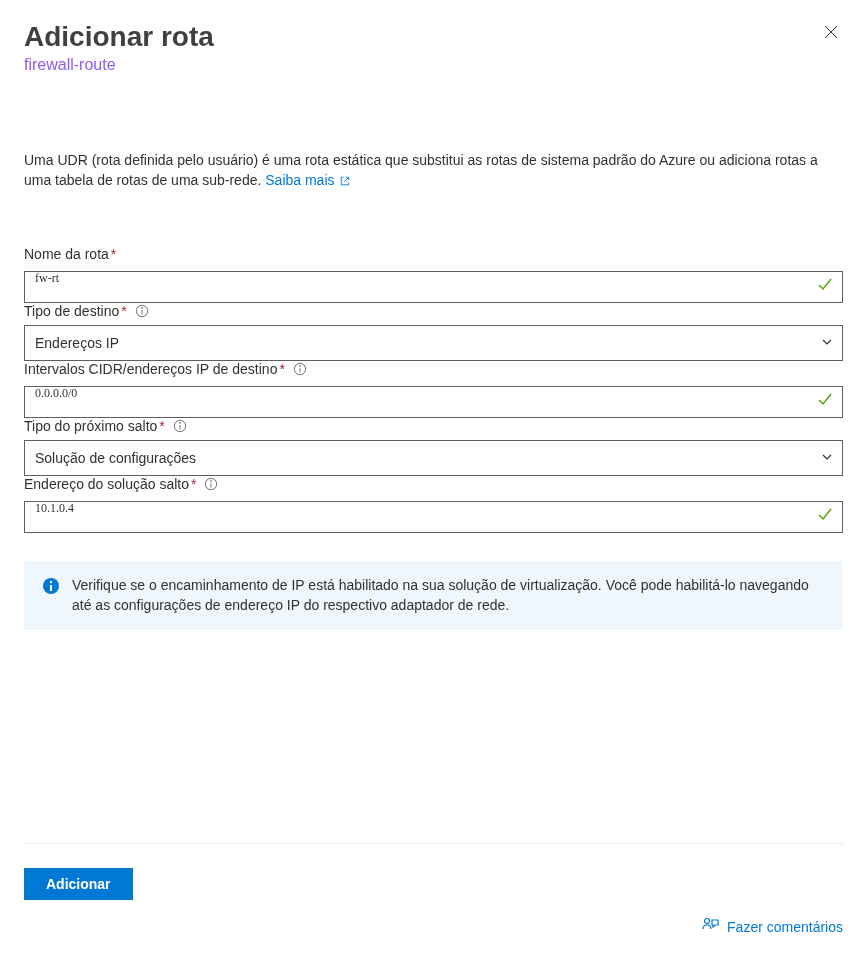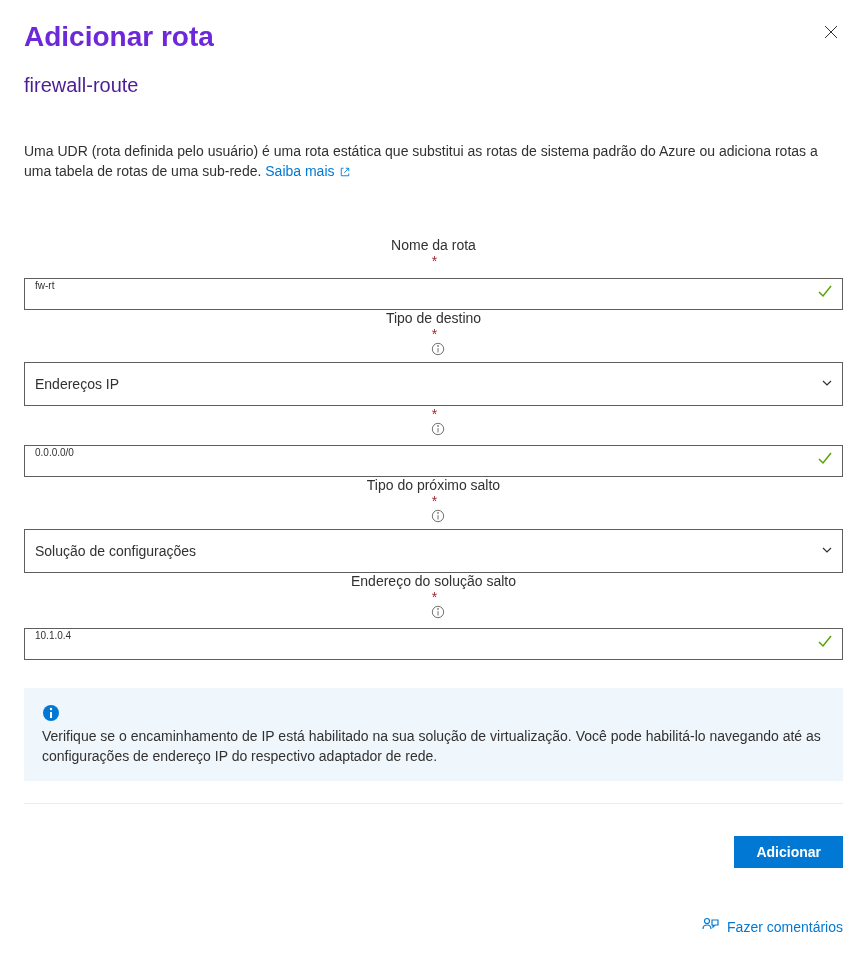--- a/index.html
+++ b/index.html
@@ -22,44 +22,44 @@
       flex-direction: column;
     }
     .header-row {
       display: flex;
       justify-content: space-between;
       align-items: flex-start;
     }
     .title {
       font-size: 28px;
       font-weight: 600;
-      color: #6d28d9;
+      color: #404040;
       line-height: 1.2;
     }
     .subtitle {
-      font-size: 20px;
-      color: #4c1d95;
-      margin-top: 20px;
+      font-size: 16px;
+      color: #8b5cf6;
+      margin-top: 2px;
     }
     .close-btn {
       background: none;
       border: none;
       cursor: pointer;
       padding: 4px;
       color: #323130;
       font-size: 16px;
     }
     .close-btn svg {
       width: 16px;
       height: 16px;
     }
     .description {
       font-size: 14px;
       color: #323130;
-      margin-top: 44px;
+      margin-top: 76px;
       line-height: 1.45;
     }
     .learn-more {
       color: #0078d4;
       text-decoration: none;
       cursor: pointer;
     }
     .learn-more svg {
       width: 12px;
       height: 12px;
@@ -70,21 +70,20 @@
     }
     .form-group.first {
       margin-top: 56px;
     }
     .label-row {
       display: flex;
       align-items: center;
       font-size: 14px;
       color: #323130;
       margin-bottom: 6px;
-      flex-direction: column;
     }
     .required-asterisk {
       color: #a4262c;
       margin-left: 2px;
     }
     .info-icon {
       width: 14px;
       height: 14px;
       margin-left: 8px;
       color: #605e5c;
@@ -94,28 +93,28 @@
       height: 14px;
     }
     .field-wrapper {
       position: relative;
     }
     .text-input {
       width: 100%;
       height: 32px;
       padding: 0 36px 17px 10px;
       border: 1px solid #605e5c;
-      font-size: 10px;
-      color: #323130;
-      font-family: Liberation Sans, sans-serif;
+      font-size: 12px;
+      color: #323130;
+      font-family: Liberation Serif, serif;
       background: #ffffff;
     }
     .select-field {
       width: 100%;
-      height: 44px;
+      height: 36px;
       padding: 0 36px 0 10px;
       border: 1px solid #605e5c;
       font-size: 14px;
       color: #323130;
       font-family: inherit;
       background: #ffffff;
       appearance: none;
       cursor: pointer;
       display: flex;
       align-items: center;
@@ -136,44 +135,42 @@
       width: 12px;
       height: 12px;
       stroke: #323130;
     }
     .info-box {
       background: #eff6fc;
       padding: 14px 18px;
       display: flex;
       align-items: flex-start;
       margin-top: 28px;
-      flex-direction: column;
     }
     .info-box-icon {
       flex-shrink: 0;
       margin-right: 12px;
       margin-top: 2px;
     }
     .info-box-icon svg {
       width: 18px;
       height: 18px;
     }
     .info-box-text {
       font-size: 14px;
       color: #323130;
       line-height: 1.45;
     }
     .footer {
       margin-top: auto;
-      padding-top: 32px;
+      padding-top: 24px;
       border-top: 1px solid #edebe9;
       display: flex;
       justify-content: space-between;
-      align-items: flex-end;
-      flex-direction: column;
+      align-items: flex-start;
     }
     .primary-btn {
       background: #0078d4;
       color: #ffffff;
       border: none;
       padding: 8px 22px;
       font-size: 14px;
       font-weight: 600;
       font-family: inherit;
       cursor: pointer;
@@ -254,20 +251,21 @@
       <span class="field-icon chevron-icon">
         <svg viewBox="0 0 12 12" fill="none" stroke-width="1.2">
             <polyline points="2,4 6,8 10,4"></polyline>
           </svg>
       </span>
     </div>
   </div>
 
   <div class="form-group">
     <div class="label-row">
+      <span>Intervalos CIDR/endereços IP de destino</span>
       <span class="required-asterisk">*</span>
       <span class="info-icon">
         <svg viewBox="0 0 16 16" fill="none" stroke="currentColor" stroke-width="1">
             <circle cx="8" cy="8" r="6.5"></circle>
             <line x1="8" y1="7" x2="8" y2="12"></line>
             <circle cx="8" cy="4.5" r="0.5" fill="currentColor"></circle>
           </svg>
       </span>
     </div>
     <div class="field-wrapper">

